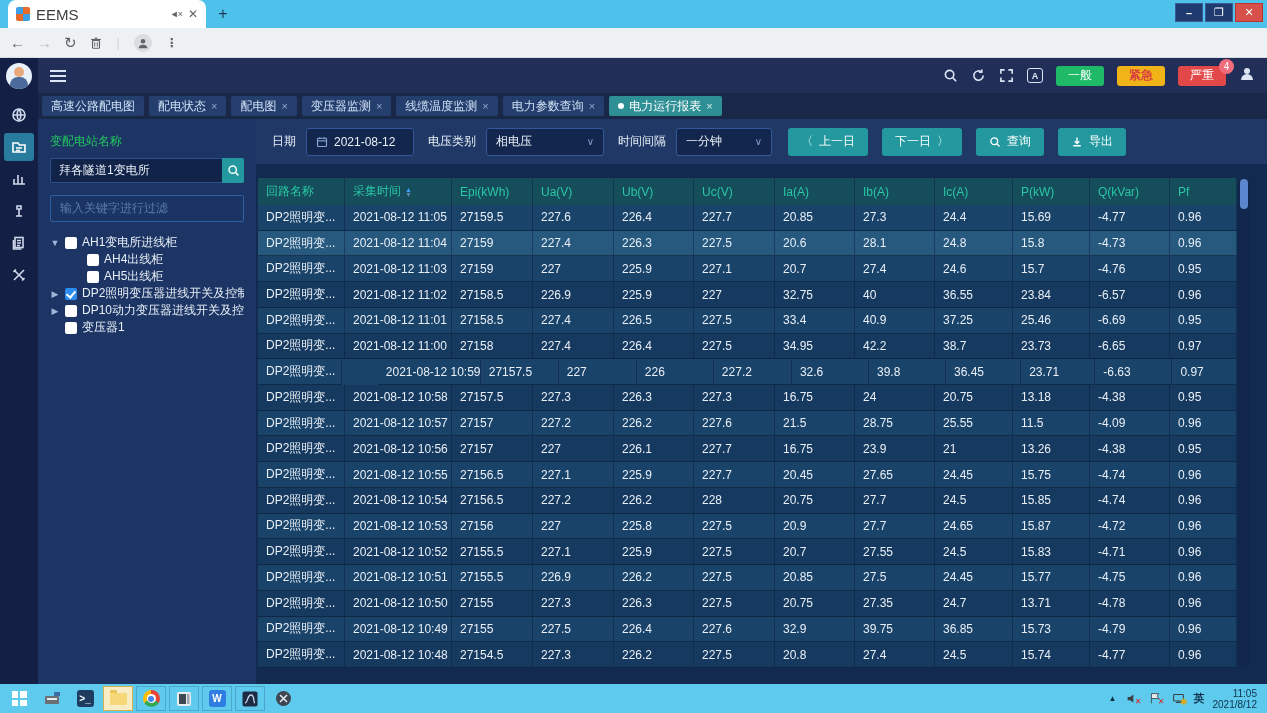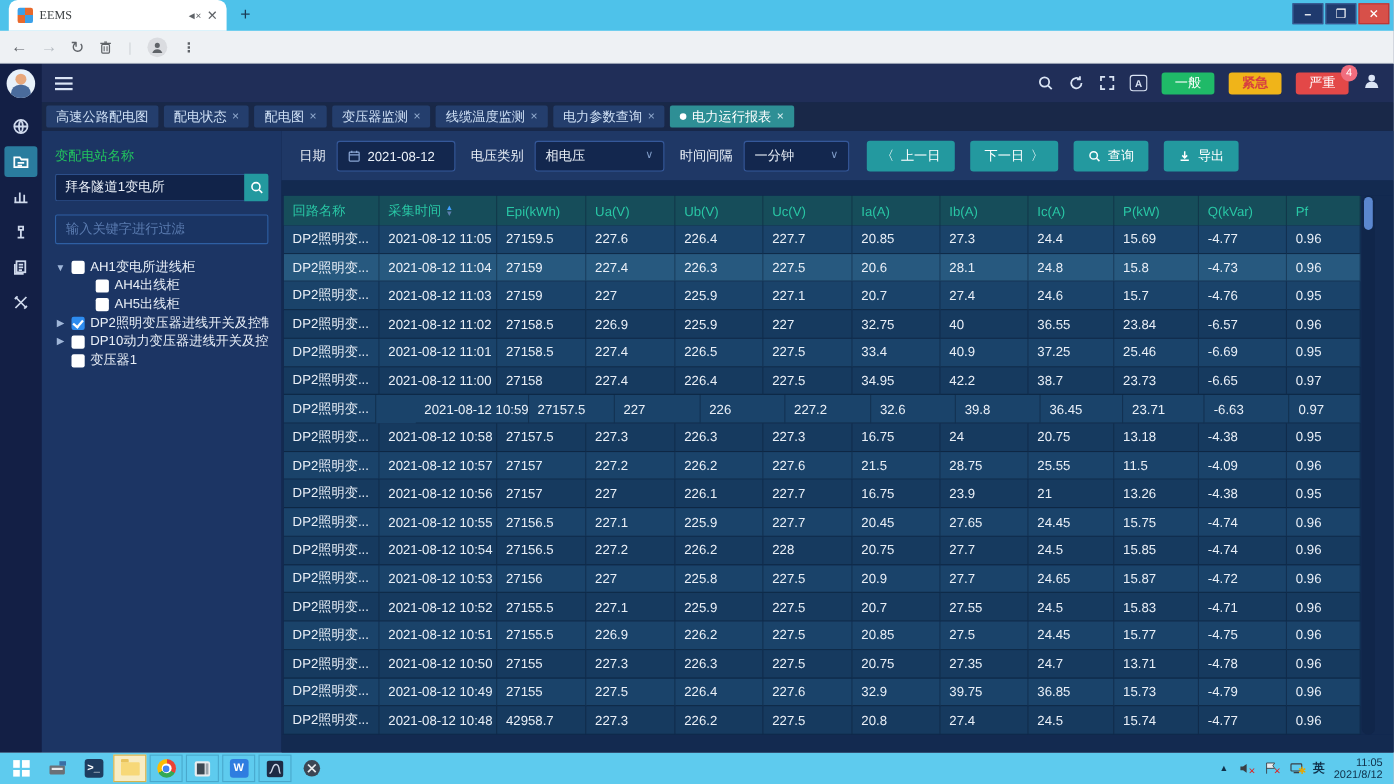--- a/index.html
+++ b/index.html
@@ -6,21 +6,21 @@
   html,body { width:1267px; height:713px; overflow:hidden;
     font-family:"Liberation Sans","DejaVu Sans",sans-serif; font-size:12px; }
 
   
   .titlebar { height:28px; background:#4ec2ea; position:relative; }
   .btab { position:absolute; left:8px; top:0; width:198px; height:28px;
     background:#fff; border-radius:8px 8px 0 0; display:flex; align-items:center;
     padding:0 8px; gap:6px; color:#3c4043; }
   .btab .favicon { width:14px; height:14px; border-radius:2px;
     background:conic-gradient(#e8692c 0 90deg,#3ba0e8 0 180deg,#e8692c 0 270deg,#3ba0e8 0); }
-  .btab .t { flex:1; font-size:11px;font-family:Liberation Serif, serif; }
+  .btab .t { flex:1; font-size:15px; }
   .mutesp { color:#5f6368; font-size:9px; letter-spacing:-1px; }
   .btab .x { color:#5f6368; font-size:12px; }
   .newtab { position:absolute; left:214px; top:5px; width:18px; height:18px;
     color:#1a3b55; font-size:16px; line-height:18px; text-align:center; }
   .winctl { position:absolute; right:4px; top:3px; display:flex; gap:2px; }
   .winctl span { width:28px; height:19px; display:flex; align-items:center; justify-content:center;
     background:#1f3a6e; color:#fff; font-size:11px; font-weight:bold; border:1px solid #3a5a94; }
   .winctl .close { background:#d75049; border-color:#b33; }
 
   .urlbar { height:30px; background:#eef1f4; display:flex; align-items:center; padding:0 10px; gap:12px;
@@ -674,21 +674,21 @@
               <span class="tc" style="width: 80px;">32.9</span>
               <span class="tc" style="width: 80px;">39.75</span>
               <span class="tc" style="width: 78px;">36.85</span>
               <span class="tc" style="width: 77px;">15.73</span>
               <span class="tc" style="width: 80px;">-4.79</span>
               <span class="tc" style="width: 67px;">0.96</span>
             </div>
             <div class="trow even">
               <span class="tc" style="width: 87px;">DP2照明变...</span>
               <span class="tc" style="width: 107px;">2021-08-12 10:48</span>
-              <span class="tc" style="width: 81px;">42958.7</span>
+              <span class="tc" style="width: 81px;">27154.5</span>
               <span class="tc" style="width: 81px;">227.3</span>
               <span class="tc" style="width: 80px;">226.2</span>
               <span class="tc" style="width: 81px;">227.5</span>
               <span class="tc" style="width: 80px;">20.8</span>
               <span class="tc" style="width: 80px;">27.4</span>
               <span class="tc" style="width: 78px;">24.5</span>
               <span class="tc" style="width: 77px;">15.74</span>
               <span class="tc" style="width: 80px;">-4.77</span>
               <span class="tc" style="width: 67px;">0.96</span>
             </div>

